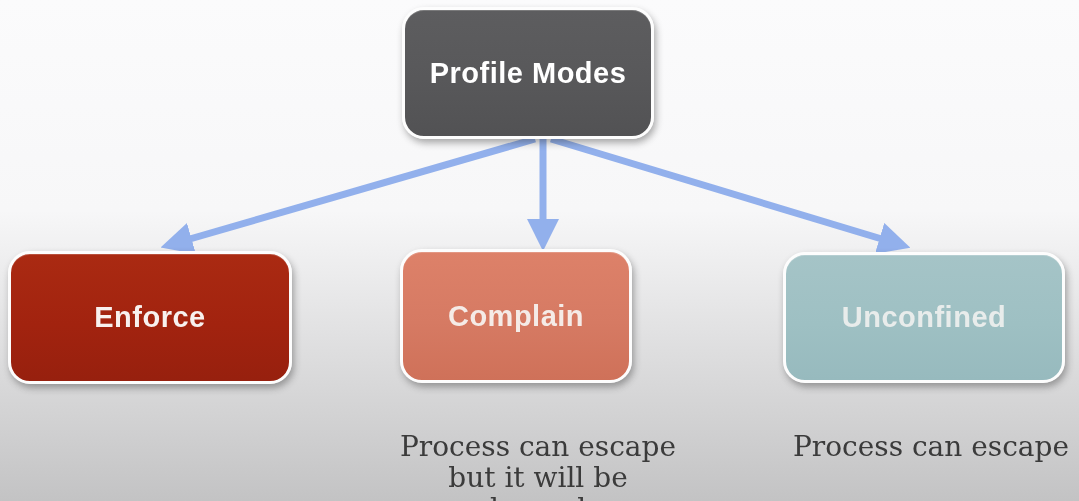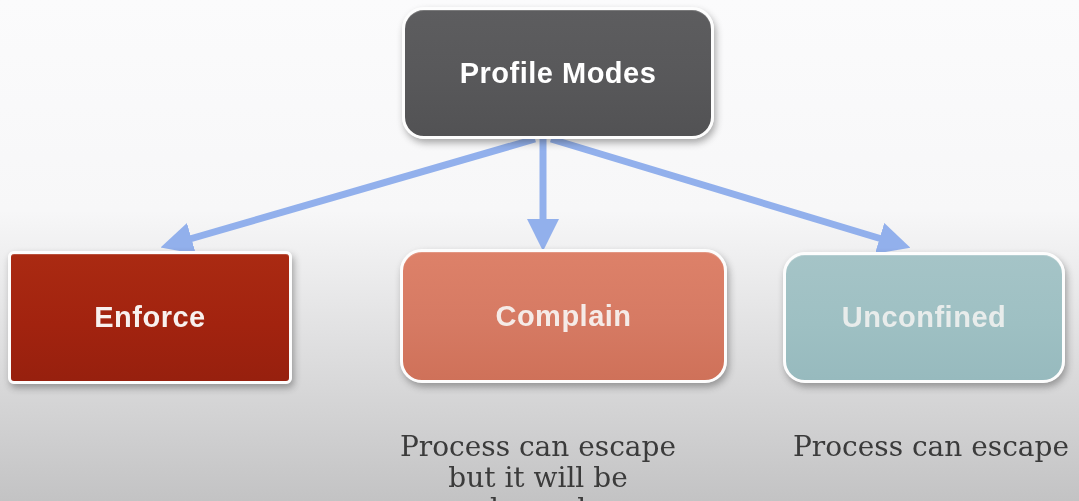--- a/index.html
+++ b/index.html
@@ -41,32 +41,31 @@
     border:3px solid #fdfdfd;
     border-radius:22px;
     display:flex;align-items:center;justify-content:center;
     font-weight:700;
     font-size:29px;
     letter-spacing:0.5px;
     box-shadow:2px 4px 7px rgba(40,40,40,0.38), inset 0 1px 0 rgba(255,255,255,0.18);
     box-sizing:border-box;
   }
   .node-root{
-    left:402px;top:7px;width:312px;height:132px;
+    left:402px;top:7px;width:252px;height:132px;
     background:linear-gradient(180deg,#5d5d5f,var(--root-fill) 55%,#525254);
     color:#ffffff;
   }
   .node-enforce{
     left:8px;top:251px;width:284px;height:133px;
     background:linear-gradient(180deg,#aa2a12,var(--enforce-fill) 55%,#97200e);
     color:#f8f1ef;
-    border-radius:6px;
   }
   .node-complain{
-    left:400px;top:249px;width:327px;height:134px;
+    left:400px;top:249px;width:232px;height:134px;
     background:linear-gradient(180deg,#dd8169,var(--complain-fill) 55%,#cf7159);
     color:#f5ebe7;
     text-align:right;
   }
   .node-unconfined{
     left:783px;top:252px;width:282px;height:131px;
     background:linear-gradient(180deg,#a5c4c7,var(--unconfined-fill) 55%,#97babe);
     color:#e8eceb;
     justify-content:center;
   }

